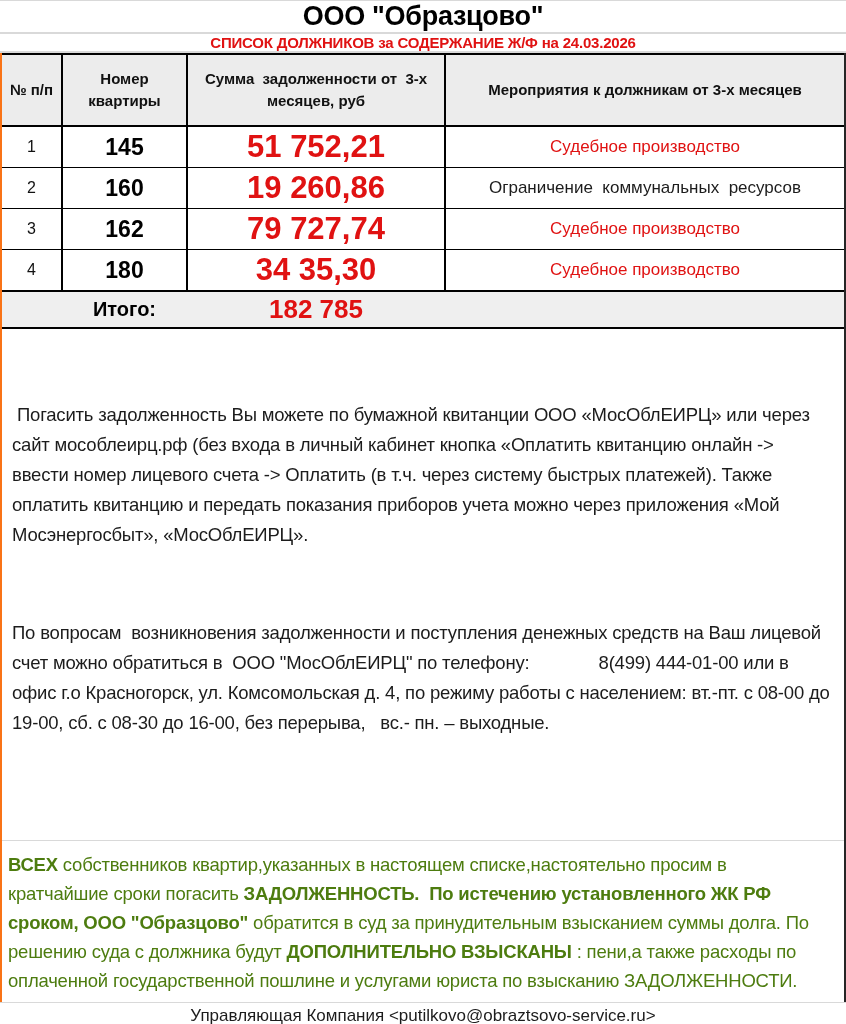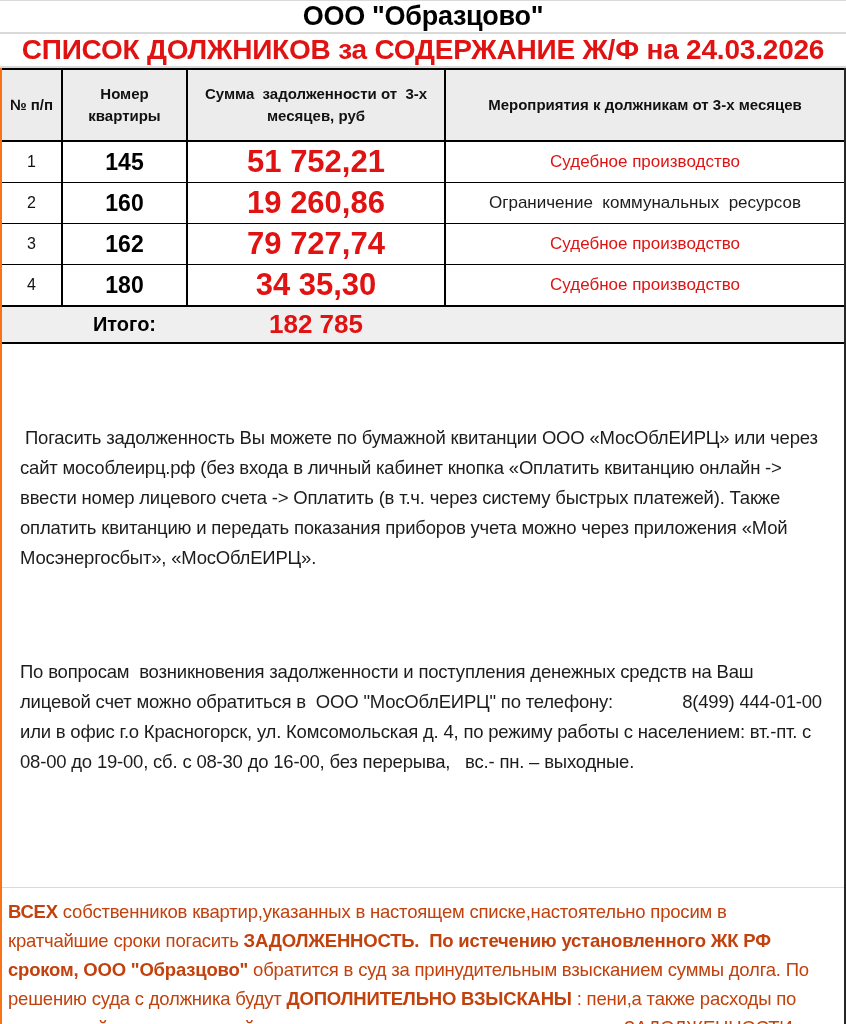--- a/index.html
+++ b/index.html
@@ -19,21 +19,21 @@
   .sp1{height:23px;border-bottom:1px solid var(--gridline);}
   .sp{height:20px;border-bottom:1px solid var(--gridline);}
   .sp-last{height:12px;}
   .v{position:absolute;top:0;bottom:0;width:1px;background:var(--gridline);}
   .v1{left:62px;} .v2{left:187px;} .v3{left:445px;}
   .row-title{height:42px;border-bottom:1px solid var(--gridline);
     display:flex;align-items:center;justify-content:center;
     font-size:27px;font-weight:bold;color:#000;letter-spacing:-0.3px;}
   .row-red{height:41px;border-bottom:1px solid var(--gridline);
     display:flex;justify-content:center;
-    font-size:28px;font-weight:bold;color:var(--red);letter-spacing:-0.2px;}
+    font-size:15px;font-weight:bold;color:var(--red);letter-spacing:-0.2px;}
   .row-addr{height:39px;border-bottom:1px solid var(--gridline);
     display:flex;align-items:center;justify-content:center;
     font-size:20px;font-weight:bold;color:#000;letter-spacing:-0.2px;}
   
   .main{border-left:2px solid #f97316;border-right:2px solid #262626;box-sizing:border-box;}
   table.debt{width:100%;border-collapse:collapse;table-layout:fixed;}
   table.debt th, table.debt td{box-sizing:border-box;padding:2px 6px;text-align:center;vertical-align:middle;}
   table.debt thead th{
     background:var(--header_bg);
     border:2px solid #000;
@@ -52,24 +52,24 @@
   td.cell-act{font-size:17px;color:#1c1c1c;}
   td.cell-act.red{color:var(--red);}
   table.debt tfoot td{
     background:var(--total_bg);
     border-top:2px solid #000;border-bottom:2px solid #000;
     height:36px;}
   .total-label{font-size:20px;font-weight:bold;color:#000;}
   .total-value{font-size:26px;font-weight:bold;color:var(--red);}
   .info-text{padding:7px 5px 0 6px;font-size:18.5px;line-height:30px;
     white-space:pre-wrap;letter-spacing:-0.2px;color:#1c1c1c;}
-  .info-text p{margin:12px;}
+  .info-text p{margin:4px;}
   .gap-row{height:38px;border-bottom:1px solid var(--gridline);}
   .warning{padding:9px 14px 7px 6px;font-size:18.5px;line-height:29px;
-    white-space:pre-wrap;letter-spacing:-0.2px;color:#c2410c;}
+    white-space:pre-wrap;letter-spacing:-0.2px;color:#4d7c0f;}
   .warning .b{font-weight:bold;}
   
   .footer{margin-top:auto;}
   .footer-row{height:26px;border-top:1px solid var(--gridline);
     display:flex;align-items:center;justify-content:center;
     font-size:17px;color:#1c1c1c;}
   .footer-row:last-child{border-bottom:1px solid var(--gridline);}
   .footer-row span{text-decoration:underline;text-underline-offset:3px;}
 </style>
 </head>

